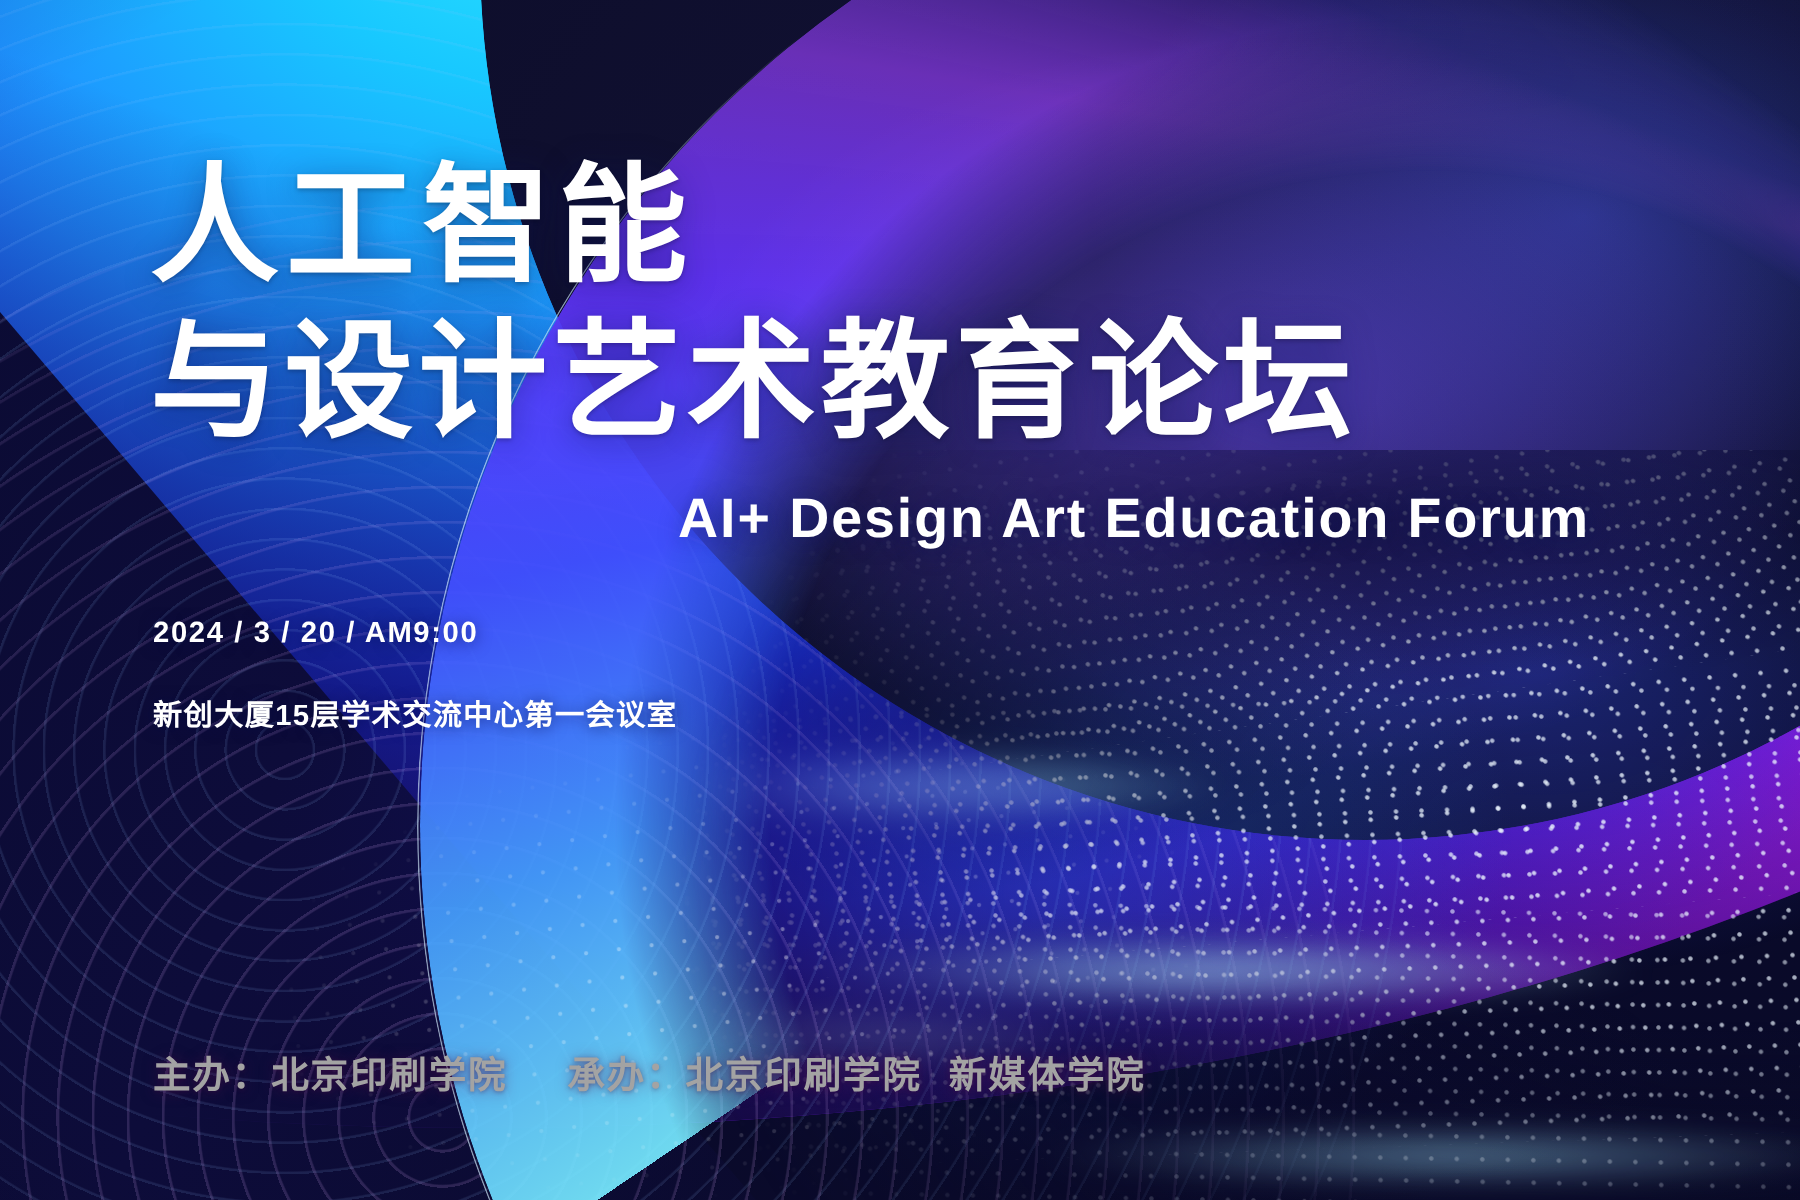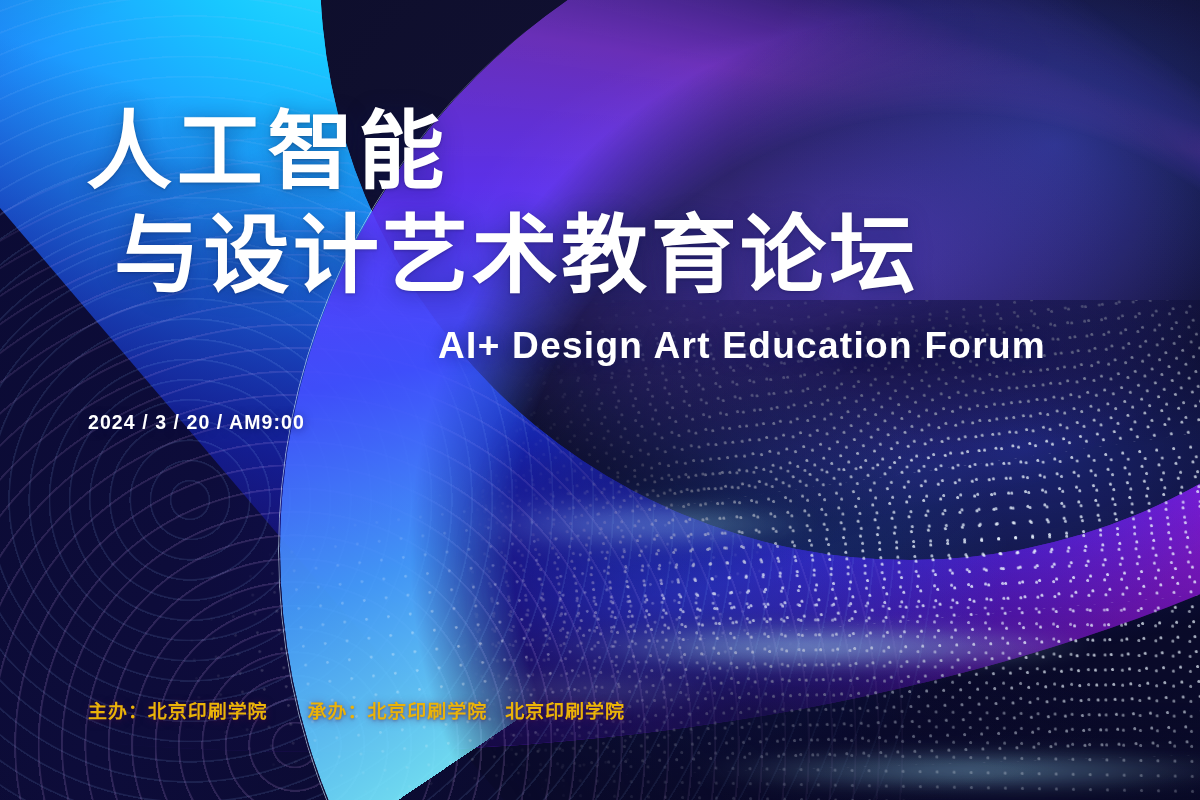--- a/index.html
+++ b/index.html
@@ -256,38 +256,38 @@
 
   
   .vignette{
     background:
       radial-gradient(110% 108% at 50% 50%, rgba(0,0,0,0) 58%, rgba(4,4,24,.34) 100%);
   }
 
   
   .content{
     position:absolute;
-    left:86px; top:0;
+    left:100px; top:0;
     width:1010px; height:676px;
     z-index:20;
     text-decoration:underline;
   }
   .title-block{position:absolute; left:0; top:108px; width:960px;}
 
   .title-line{
     color:#fff;
     font-weight:700;
     font-size:86px;
     line-height:1.02;
     letter-spacing:.055em;
     margin:0;
     text-shadow:0 3px 22px rgba(10,20,90,.45), 0 1px 3px rgba(0,0,0,.25);
     white-space:nowrap;
   }
-  .title-line.l2{margin-top:16px; letter-spacing:.04em;margin-left:28px;}
+  .title-line.l2{margin-top:16px; letter-spacing:.04em;}
 
   .subtitle-en{
     margin:26px 0 0 4px;
     color:#fff;
     font-weight:700;
     font-size:37px;
     letter-spacing:.035em;
     text-shadow:0 2px 16px rgba(10,20,90,.45);
     white-space:nowrap;
     text-align:right;
@@ -318,23 +318,23 @@
 
   .org-row{
     position:absolute;
     left:2px; top:696px;
     display:flex;
     align-items:baseline;
     gap:40px;
     white-space:nowrap;
   }
   .org-item{
-    color:#eab308;
-    font-weight:700;
-    font-size:19px;
+    color:#a3a3a3;
+    font-weight:700;
+    font-size:25px;
     letter-spacing:.05em;
     text-shadow:0 1px 9px rgba(90,20,80,.5), 0 1px 3px rgba(60,10,60,.35);
   }
   .org-sub{display:inline-block; margin-left:18px;}
 </style>
 </head>
 <body>
 
 <div id="poster">
 
@@ -371,24 +371,25 @@
   <div class="content">
 
     <div class="title-block">
       <div class="title-line l1">人工智能</div>
       <div class="title-line l2">与设计艺术教育论坛</div>
 
       <div class="subtitle-en">AI+ Design Art Education Forum</div>
 
       <div class="meta-row">
         <span class="meta-date">2024 / 3 / 20 / AM9:00</span>
+        <span class="meta-venue">新创大厦15层学术交流中心第一会议室</span>
       </div>
     </div>
 
     <div class="org-row">
       <span class="org-item">主办：北京印刷学院</span>
       <span class="org-item">
-        <span>承办：北京印刷学院</span><span class="org-sub">北京印刷学院</span>
+        <span>承办：北京印刷学院</span><span class="org-sub">新媒体学院</span>
       </span>
     </div>
 
   </div>
 </div>
 
 </body></html>

